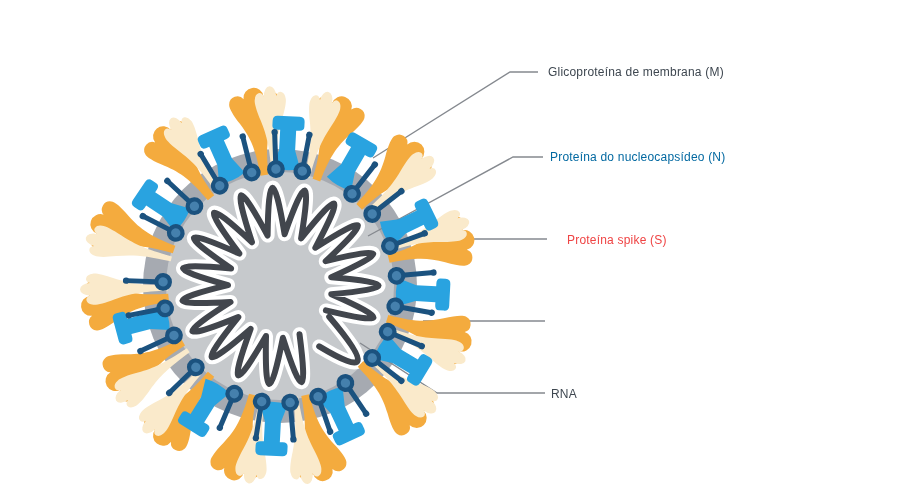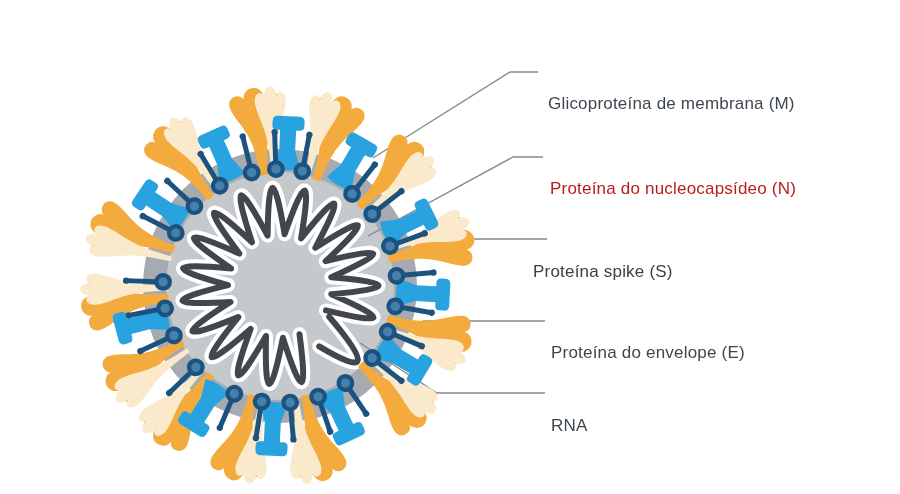--- a/index.html
+++ b/index.html
@@ -7,25 +7,24 @@
     position:relative;
     width:900px;height:494px;
     background:#ffffff;
     overflow:hidden;
     font-family:"Liberation Sans","DejaVu Sans",sans-serif;
   }
   #virus-svg{position:absolute;left:0;top:0;}
   .label{
     position:absolute;
     transform:translateY(-50%);
-    font-size:17px;
+    font-size:12px;
     letter-spacing:.2px;
     color:#3e4750;
     white-space:nowrap;
-    margin-top:32px;
   }
 </style>
 </head>
 <body>
 
 <div id="stage">
 
   <svg id="virus-svg" width="900" height="494" viewBox="0 0 900 494" xmlns="http://www.w3.org/2000/svg" xmlns:xlink="http://www.w3.org/1999/xlink">
 
     <defs>
@@ -129,17 +128,16 @@
         <use href="#epin" xlink:href="#epin" transform="translate(280 286) rotate(245)"></use>
         <use href="#epin" xlink:href="#epin" transform="translate(280 286) rotate(259)"></use>
         <use href="#epin" xlink:href="#epin" transform="translate(280 286) rotate(272)"></use>
         <use href="#epin" xlink:href="#epin" transform="translate(280 286) rotate(297)"></use>
         <use href="#epin" xlink:href="#epin" transform="translate(280 286) rotate(313)"></use>
         <use href="#epin" xlink:href="#epin" transform="translate(280 286) rotate(329)"></use>
       </g>
   </svg>
 
   <div class="label" style="left: 548px; top: 72px; color: rgb(62, 71, 80);">Glicoproteína de membrana (M)</div>
-  <div class="label" style="left: 550px; top: 157px; color: #b91c1c;">Proteína do nucleocapsídeo (N)</div>
-  <div class="label" style="left: 533px; top: 240px; color: #404040;">Proteína spike (S)</div>
-  <div class="label" style="left: 551px; top: 321px; color: rgb(62, 71, 80);">Proteína do envelope (E)</div>
+  <div class="label" style="left: 550px; top: 157px; color: #0369a1;">Proteína do nucleocapsídeo (N)</div>
+  <div class="label" style="left: 567px; top: 240px; color: #ef4444;">Proteína spike (S)</div>
   <div class="label" style="left: 551px; top: 394px; color: rgb(62, 71, 80); text-align: right;">RNA</div>
 </div>
 
 </body></html>

